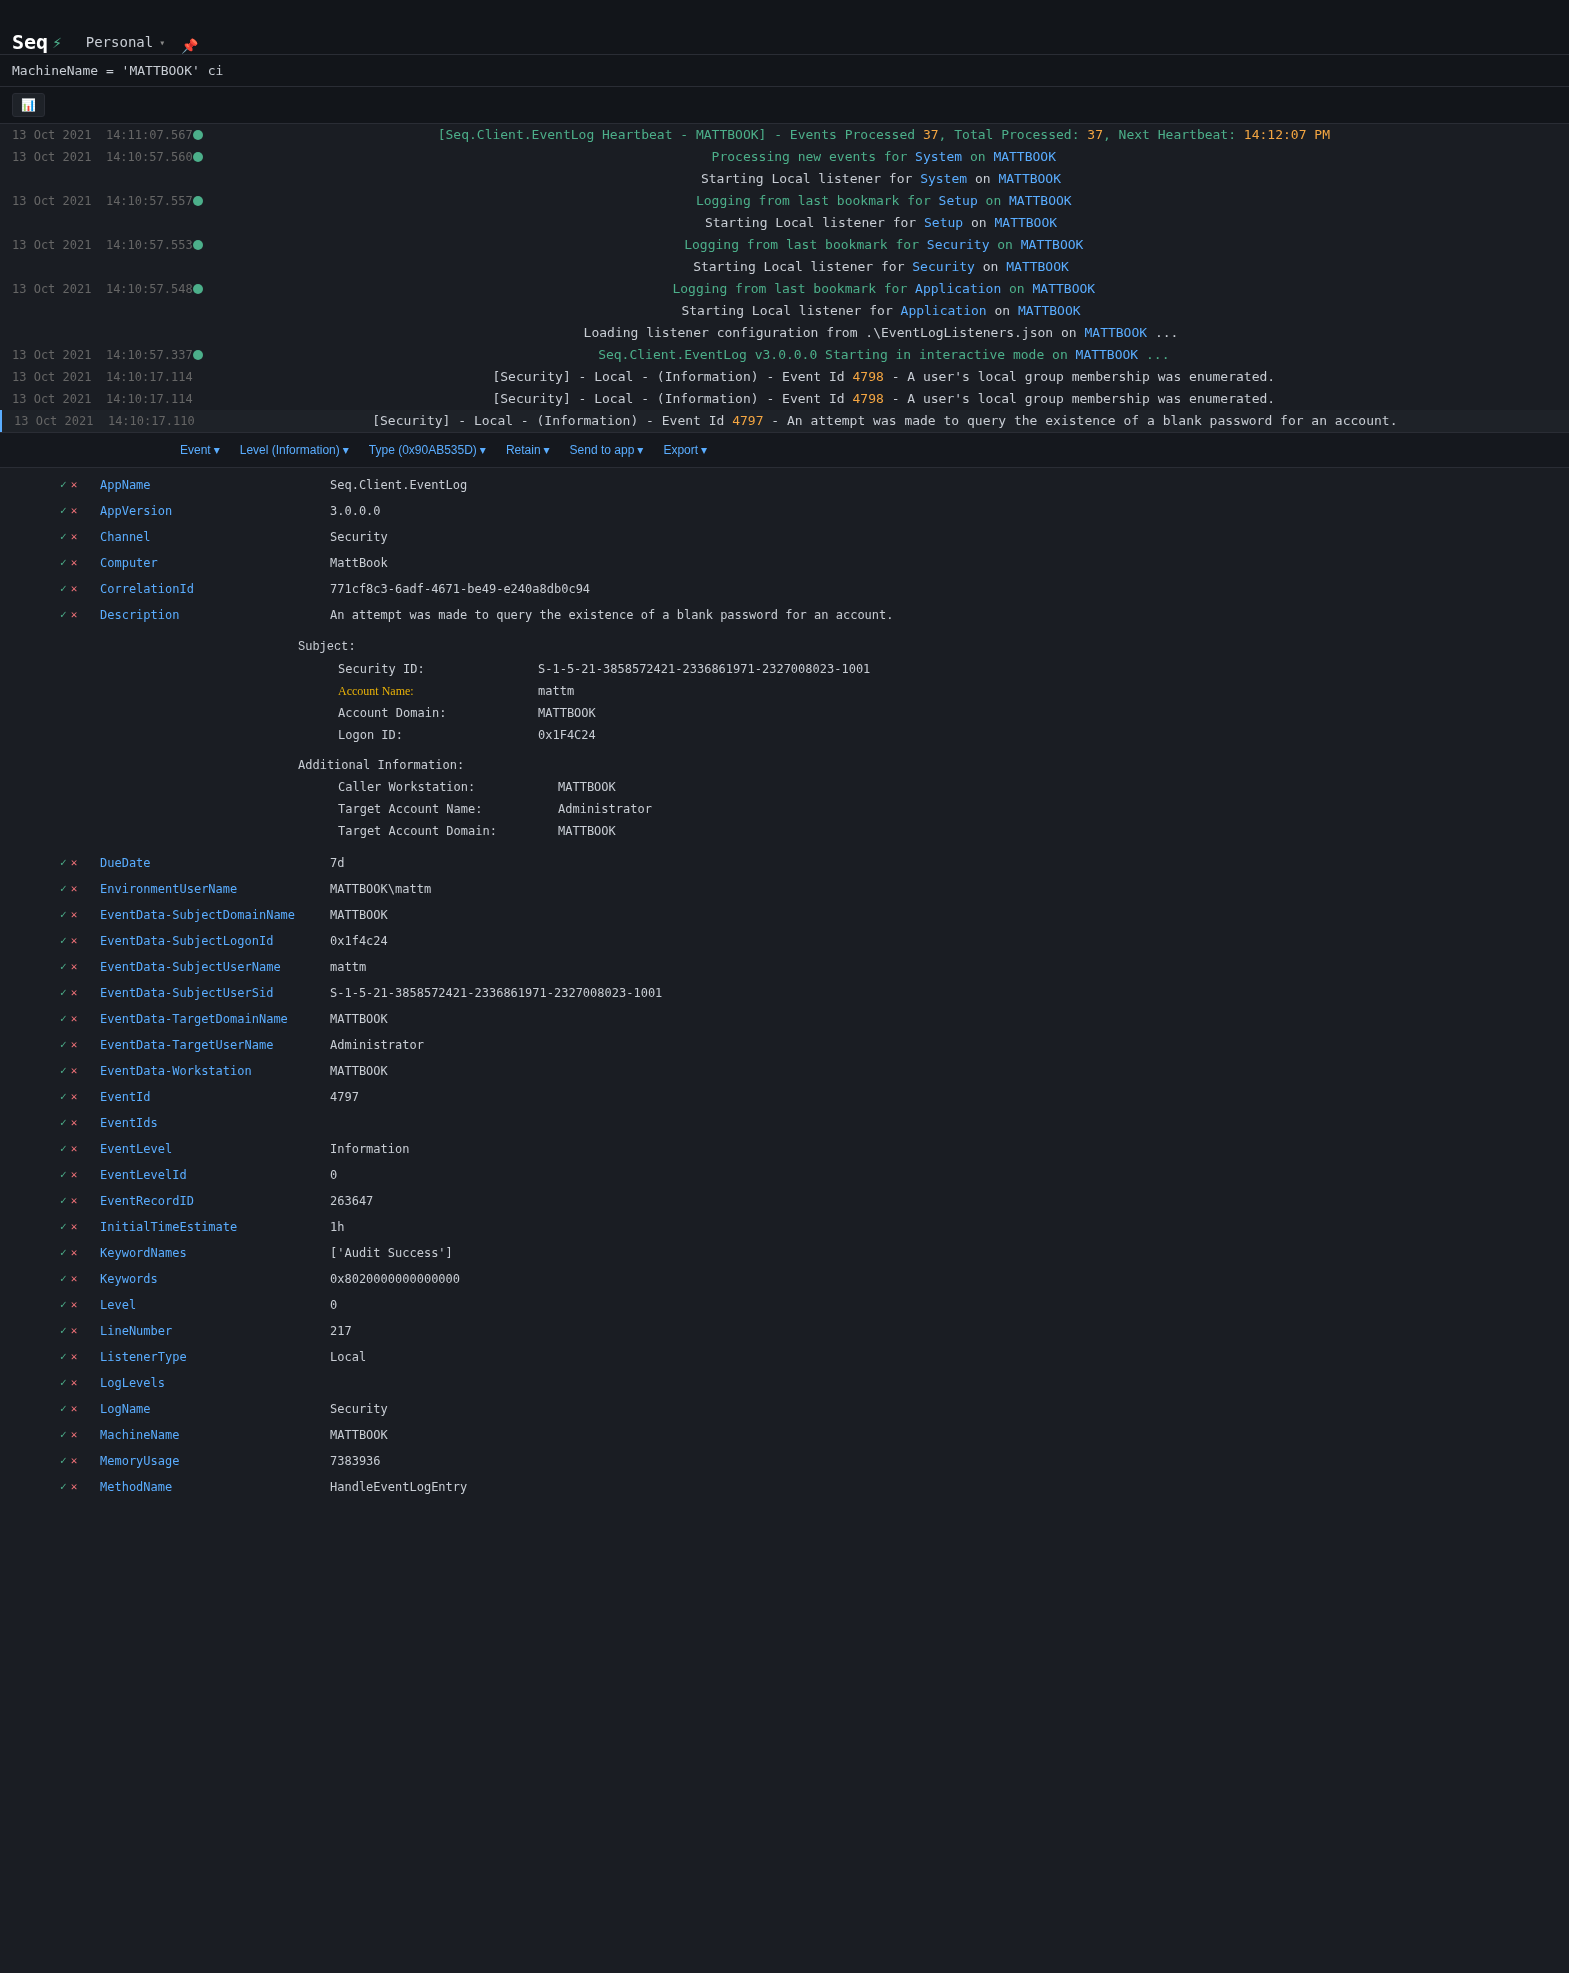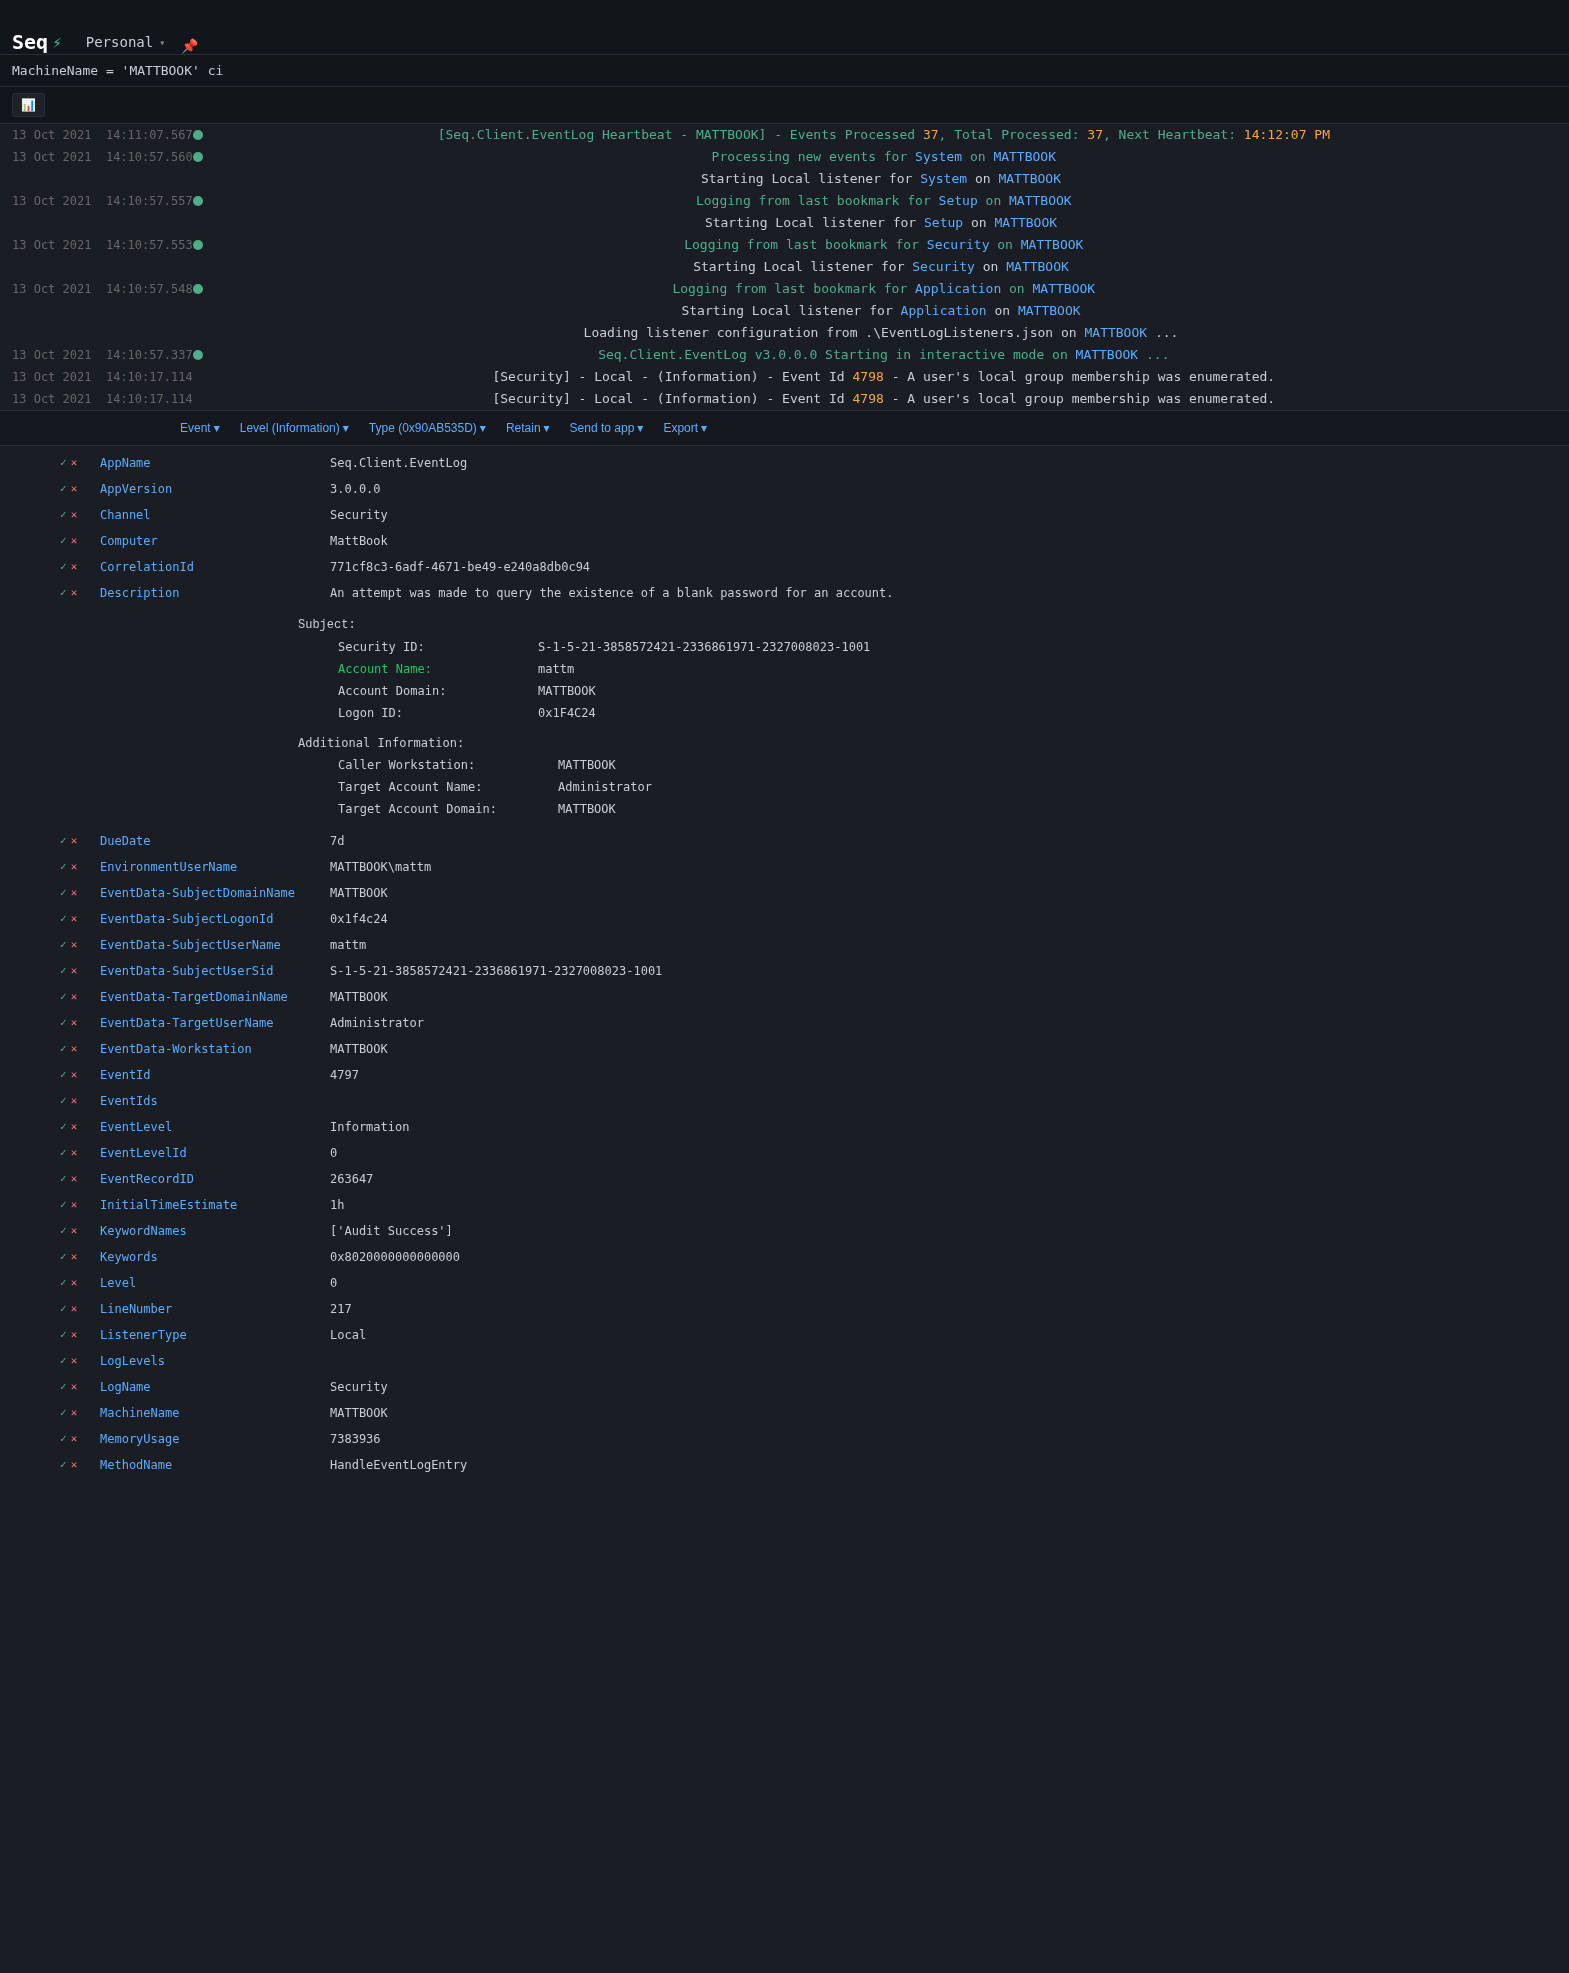--- a/index.html
+++ b/index.html
@@ -290,20 +290,27 @@
   </div>
 
   <div class="log-entry">
     <span class="log-timestamp">13 Oct 2021&nbsp;&nbsp;14:10:17.114</span>
     <span class="dot-none"></span>
     <span class="log-text">
       [Security] - Local - (Information) - Event Id <span style="color:#f4a642;">4798</span> - A user's local group membership was enumerated.
     </span>
   </div>
 
+  <div class="log-entry" style="background:#1e2228; border-left: 2px solid #5aadff;">
+    <span class="log-timestamp">13 Oct 2021&nbsp;&nbsp;14:10:17.110</span>
+    <span class="dot-none"></span>
+    <span class="log-text">
+      [Security] - Local - (Information) - Event Id <span style="color:#f4a642;">4797</span> - An attempt was made to query the existence of a blank password for an account.
+    </span>
+  </div>
 </div>
 
 <div class="detail-panel">
 
   <div class="action-bar">
     <button class="action-btn">
       <span>Event</span>
       <span>▾</span>
     </button>
     <button class="action-btn">
@@ -385,21 +392,21 @@
     </div>
 
     <div style="padding: 8px 0 8px 298px; font-family: Consolas, monospace; font-size: 12px; line-height: 22px;">
       <div style="color:#c8cdd4;font-family:Liberation Mono, monospace;">Subject:</div>
       <div style="padding-left: 40px;">
         <div style="display:flex;">
             <span style="min-width:200px;color:#c8cdd4;">Security ID:</span>
             <span style="color:#c8cdd4;">S-1-5-21-3858572421-2336861971-2327008023-1001</span>
           </div>
         <div style="display:flex;">
-            <span style="min-width:200px;color:#22c55e;">Account Name:</span>
+            <span style="min-width:200px;color:#eab308;font-family:Liberation Serif, serif;">Account Name:</span>
             <span style="color:#c8cdd4;">mattm</span>
           </div>
         <div style="display:flex;">
             <span style="min-width:200px;color:#c8cdd4;">Account Domain:</span>
             <span style="color:#c8cdd4;">MATTBOOK</span>
           </div>
         <div style="display:flex;">
             <span style="min-width:200px;color:#c8cdd4;">Logon ID:</span>
             <span style="color:#c8cdd4;">0x1F4C24</span>
           </div>

